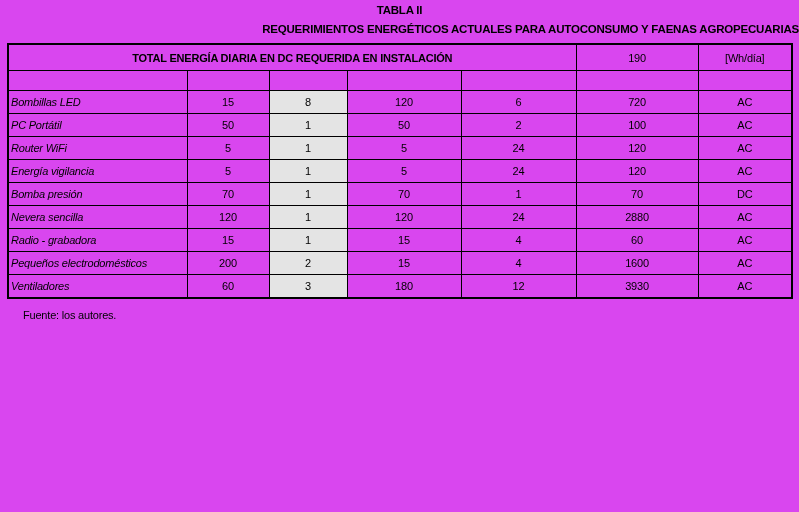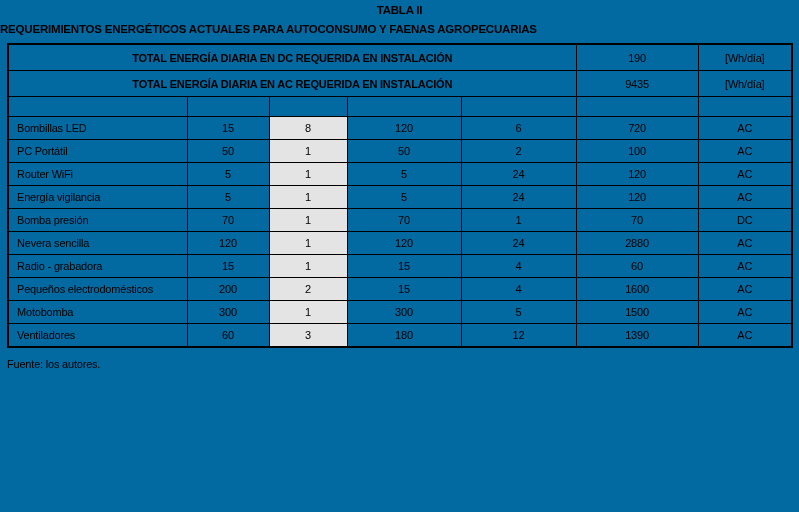--- a/index.html
+++ b/index.html
@@ -4,35 +4,35 @@
 <style>
   html, body {
     margin: 0;
     padding: 0;
     background: #ffffff;
   }
   .page {
     position: relative;
     width: 799px;
     height: 512px;
-    background: #0369a1;
+    background: #d946ef;
     font-family: "Liberation Sans", sans-serif;
     color: #000000;
     overflow: hidden;
   }
   .title {
     padding-top: 4px;
     text-align: center;
     font-size: 11.5px;
     font-weight: bold;
     letter-spacing: -0.2px;
   }
   .subtitle {
     margin-top: 7px;
-    text-align: left;
+    text-align: right;
     font-size: 11.5px;
     font-weight: bold;
     letter-spacing: -0.2px;
   }
   table.energy {
     margin: 8px 0 10px 7px;
     width: 784px;
     table-layout: fixed;
     border-collapse: collapse;
     border: 2px solid #000000;
@@ -62,24 +62,25 @@
     height: 39px;
     font-weight: normal;
     padding: 0 9px;
     line-height: 1.25;
   }
   tr.data-row td {
     height: 22px;
   }
   tr.data-row td.left {
     text-align: left;
-    padding-left: 8px;
+    padding-left: 2px;
+    font-style: italic;
   }
   .footer {
-    margin: 7px 0 0 7px;
+    margin: 7px 0 0 23px;
     font-size: 11px;
     letter-spacing: -0.2px;
   }
 </style>
 </head>
 <body>
 
 <div class="page">
 
   <div class="title">TABLA II</div>
@@ -94,25 +95,20 @@
       <col style="width:115px">
       <col style="width:122px">
       <col style="width:94px">
     </colgroup>
     <tbody>
       <tr class="summary-row">
         <td colspan="5" class="sum-label">TOTAL ENERGÍA DIARIA EN DC REQUERIDA EN INSTALACIÓN</td>
         <td>190</td>
         <td>[Wh/día]</td>
       </tr>
-      <tr class="summary-row">
-        <td colspan="5" class="sum-label">TOTAL ENERGÍA DIARIA EN AC REQUERIDA EN INSTALACIÓN</td>
-        <td>9435</td>
-        <td>[Wh/día]</td>
-      </tr>
       <tr class="spacer-row">
         <td></td>
         <td></td>
         <td></td>
         <td></td>
         <td></td>
         <td></td>
         <td></td>
       </tr>
     </tbody>
@@ -180,38 +176,29 @@
           <td>60</td>
           <td>AC</td>
         </tr>
         <tr class="data-row">
           <td class="left">Pequeños electrodomésticos</td>
           <td>200</td>
           <td style="background: rgb(228, 228, 228);">2</td>
           <td>15</td>
           <td>4</td>
           <td>1600</td>
-          <td>AC</td>
-        </tr>
-        <tr class="data-row">
-          <td class="left">Motobomba</td>
-          <td>300</td>
-          <td style="background: rgb(228, 228, 228);">1</td>
-          <td>300</td>
-          <td>5</td>
-          <td>1500</td>
           <td>AC</td>
         </tr>
         <tr class="data-row">
           <td class="left">Ventiladores</td>
           <td>60</td>
           <td style="background: rgb(228, 228, 228);">3</td>
           <td>180</td>
           <td>12</td>
-          <td>1390</td>
+          <td>3930</td>
           <td>AC</td>
         </tr>
       </tbody>
   </table>
 
   <div class="footer">Fuente: los autores.</div>
 
 </div>
 
 </body></html>

